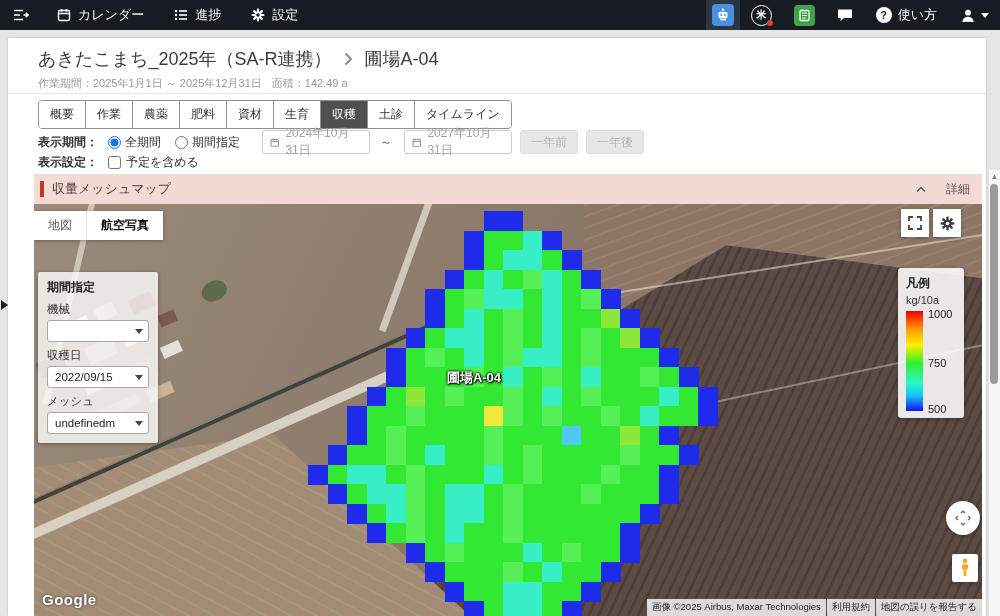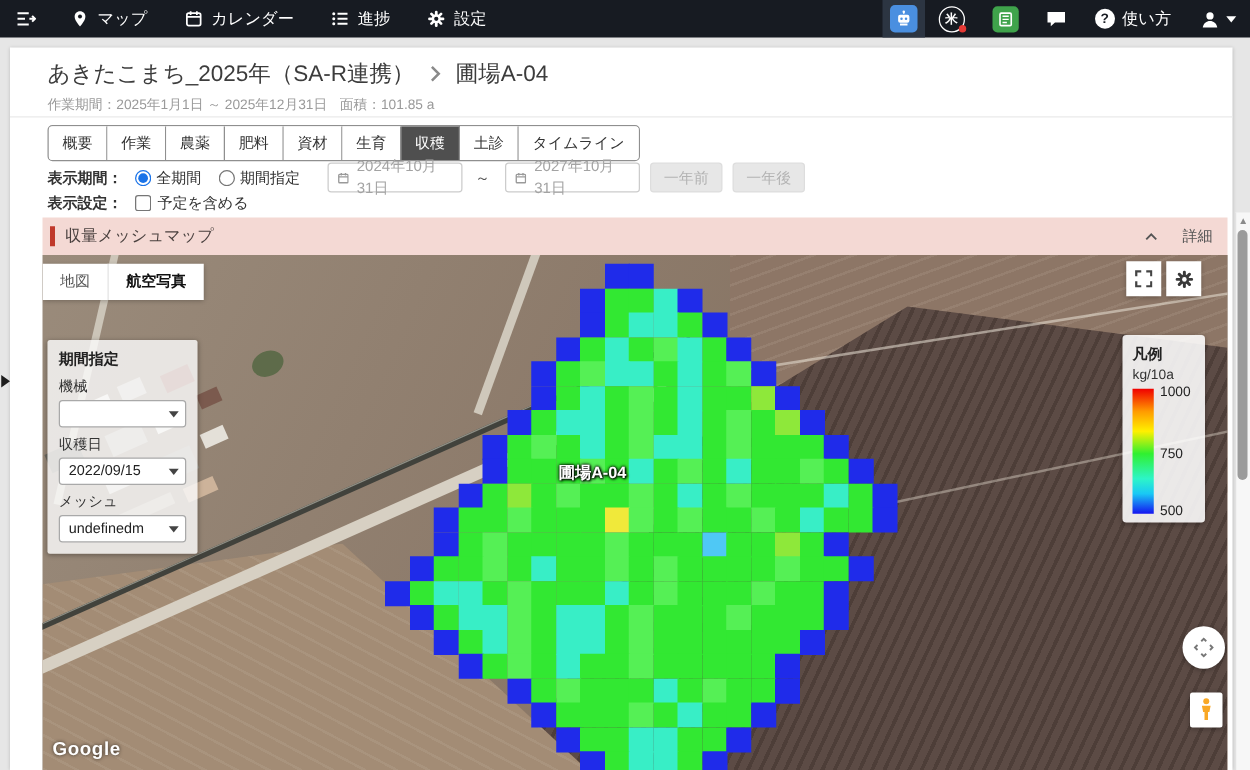--- a/index.html
+++ b/index.html
@@ -121,27 +121,20 @@
 
 <div class="topbar">
   <div class="tb-burger">
     <svg width="16" height="14" viewBox="0 0 16 14">
       <path d="M1 2.5h9M1 7h6M1 11.5h9" stroke="#fff" stroke-width="1.6" fill="none"></path>
       <path d="M10.5 7h4.5M12.7 4.7L15 7l-2.3 2.3" stroke="#fff" stroke-width="1.6" fill="none"></path>
     </svg>
   </div>
   <div class="tb-item">
     <svg width="14" height="14" viewBox="0 0 14 14">
-      <path d="M7 1C4.5 1 2.7 2.9 2.7 5.3 2.7 8.5 7 13 7 13s4.3-4.5 4.3-7.7C11.3 2.9 9.5 1 7 1z" fill="#fff"></path>
-      <circle cx="7" cy="5.2" r="1.6" fill="#171b22"></circle>
-    </svg>
-    <span>マップ</span>
-  </div>
-  <div class="tb-item">
-    <svg width="14" height="14" viewBox="0 0 14 14">
       <rect x="1.5" y="2.5" width="11" height="10" rx="1.5" fill="none" stroke="#fff" stroke-width="1.4"></rect>
       <path d="M4.5 1v3M9.5 1v3M1.5 5.5h11" stroke="#fff" stroke-width="1.4"></path>
     </svg>
     <span>カレンダー</span>
   </div>
   <div class="tb-item">
     <svg width="14" height="14" viewBox="0 0 14 14">
       <circle cx="2" cy="3" r="1.2" fill="#fff"></circle>
         <path d="M5 3h8" stroke="#fff" stroke-width="1.6"></path>
       <circle cx="2" cy="7" r="1.2" fill="#fff"></circle>
@@ -216,21 +209,21 @@
   <div class="titleblock">
     <div class="h1row">
       <span class="h1">あきたこまち_2025年（SA-R連携）</span>
       <svg width="9" height="14" viewBox="0 0 9 14">
         <path d="M1.5 1.5l5.5 5.5-5.5 5.5" stroke="#8a8a8a" stroke-width="2" fill="none"></path>
       </svg>
       <span class="h1">圃場A-04</span>
     </div>
     <div class="sub">
       <span>作業期間：2025年1月1日 ～ 2025年12月31日</span>
-      <span>面積：101.85 a</span>
+      <span>面積：142.49 a</span>
     </div>
   </div>
 
   <div class="tabsrow">
     <span class="tab">概要</span>
     <span class="tab">作業</span>
     <span class="tab">農薬</span>
     <span class="tab">肥料</span>
     <span class="tab">資材</span>
     <span class="tab">生育</span>
@@ -647,20 +640,25 @@
     </div>
     <div class="pegman">
       <svg width="14" height="20" viewBox="0 0 14 20">
         <circle cx="7" cy="3" r="2.4" fill="#f9a825"></circle>
         <path d="M3.5 6.5h7l-1 5H8.4V18H5.6v-6.5H4.5z" fill="#f9a825"></path>
       </svg>
     </div>
 
     <div class="google">Google</div>
 
+    <div class="attrib">
+      <span>画像 ©2025 Airbus, Maxar Technologies</span>
+      <span>利用規約</span>
+      <span>地図の誤りを報告する</span>
+    </div>
   </div>
 </div>
 
 <div class="expander"></div>
 <div class="scrolltrack">
   <div class="scroll-up">▲</div>
   <div class="scrollthumb"></div>
 </div>
 
 </body></html>

